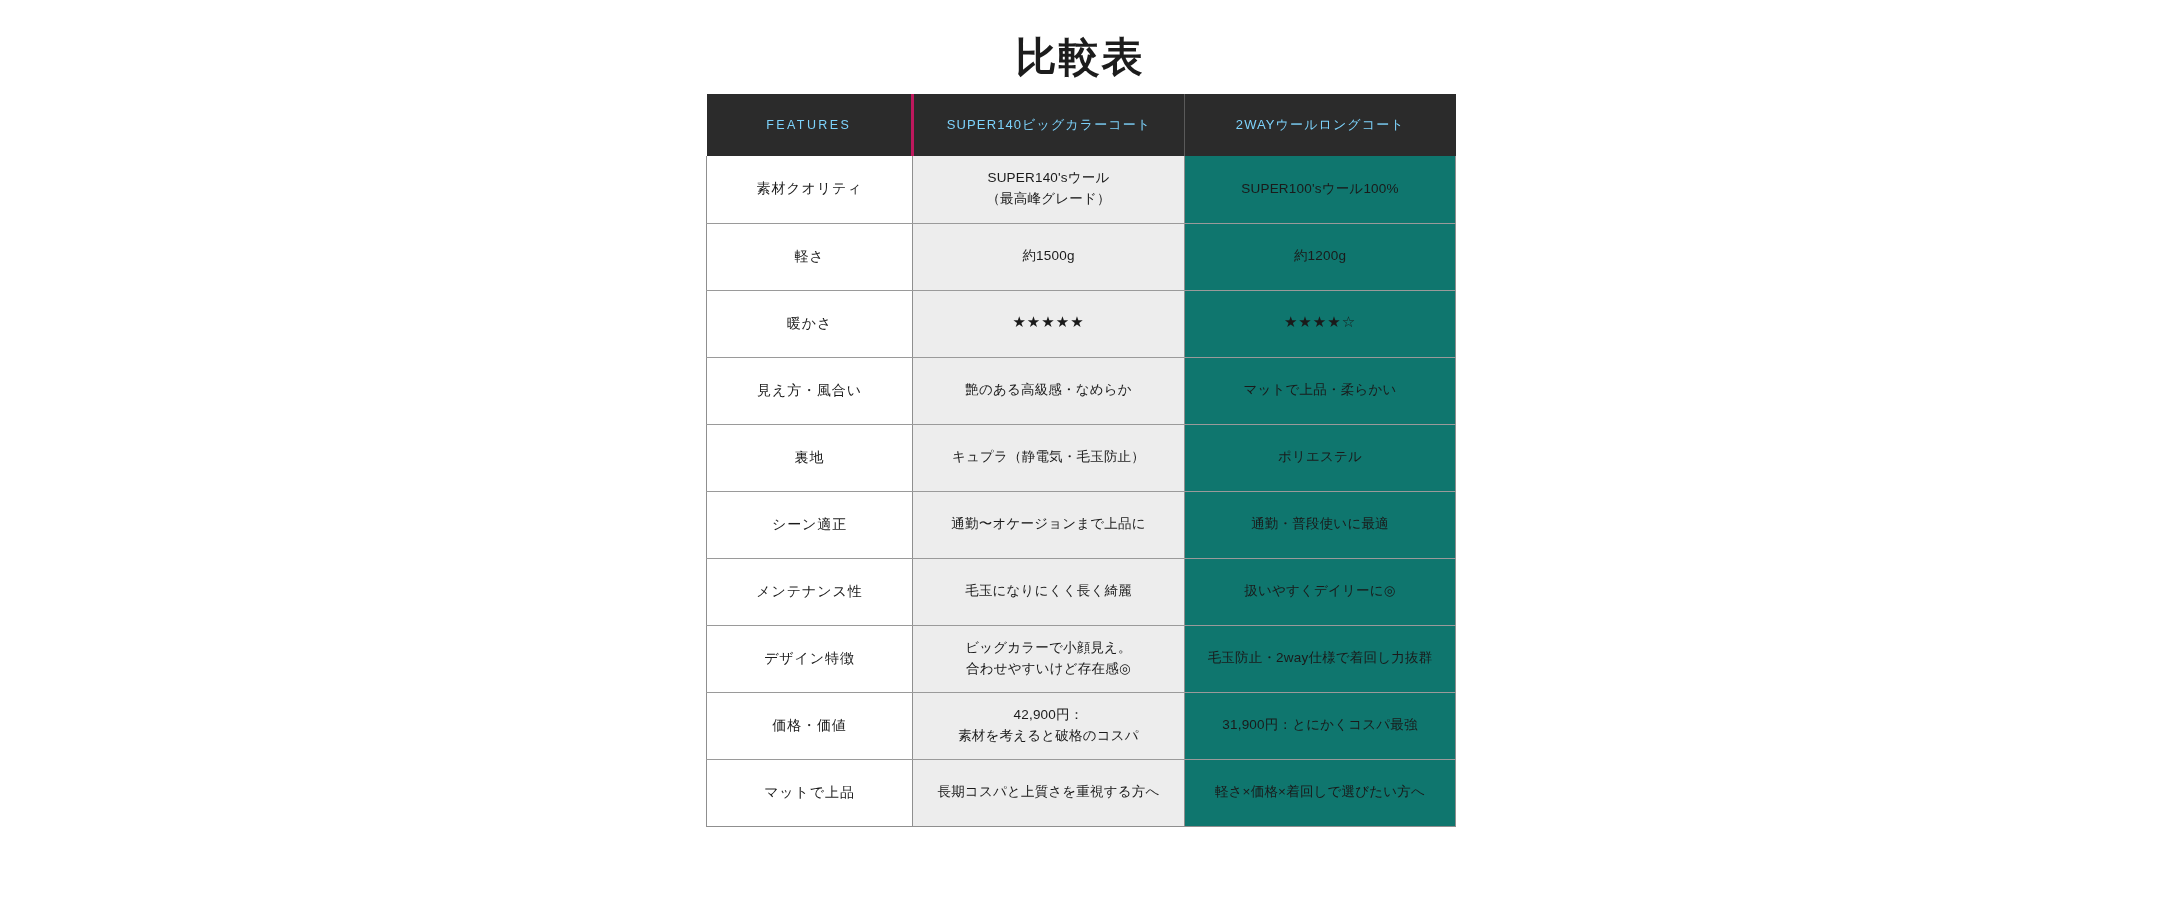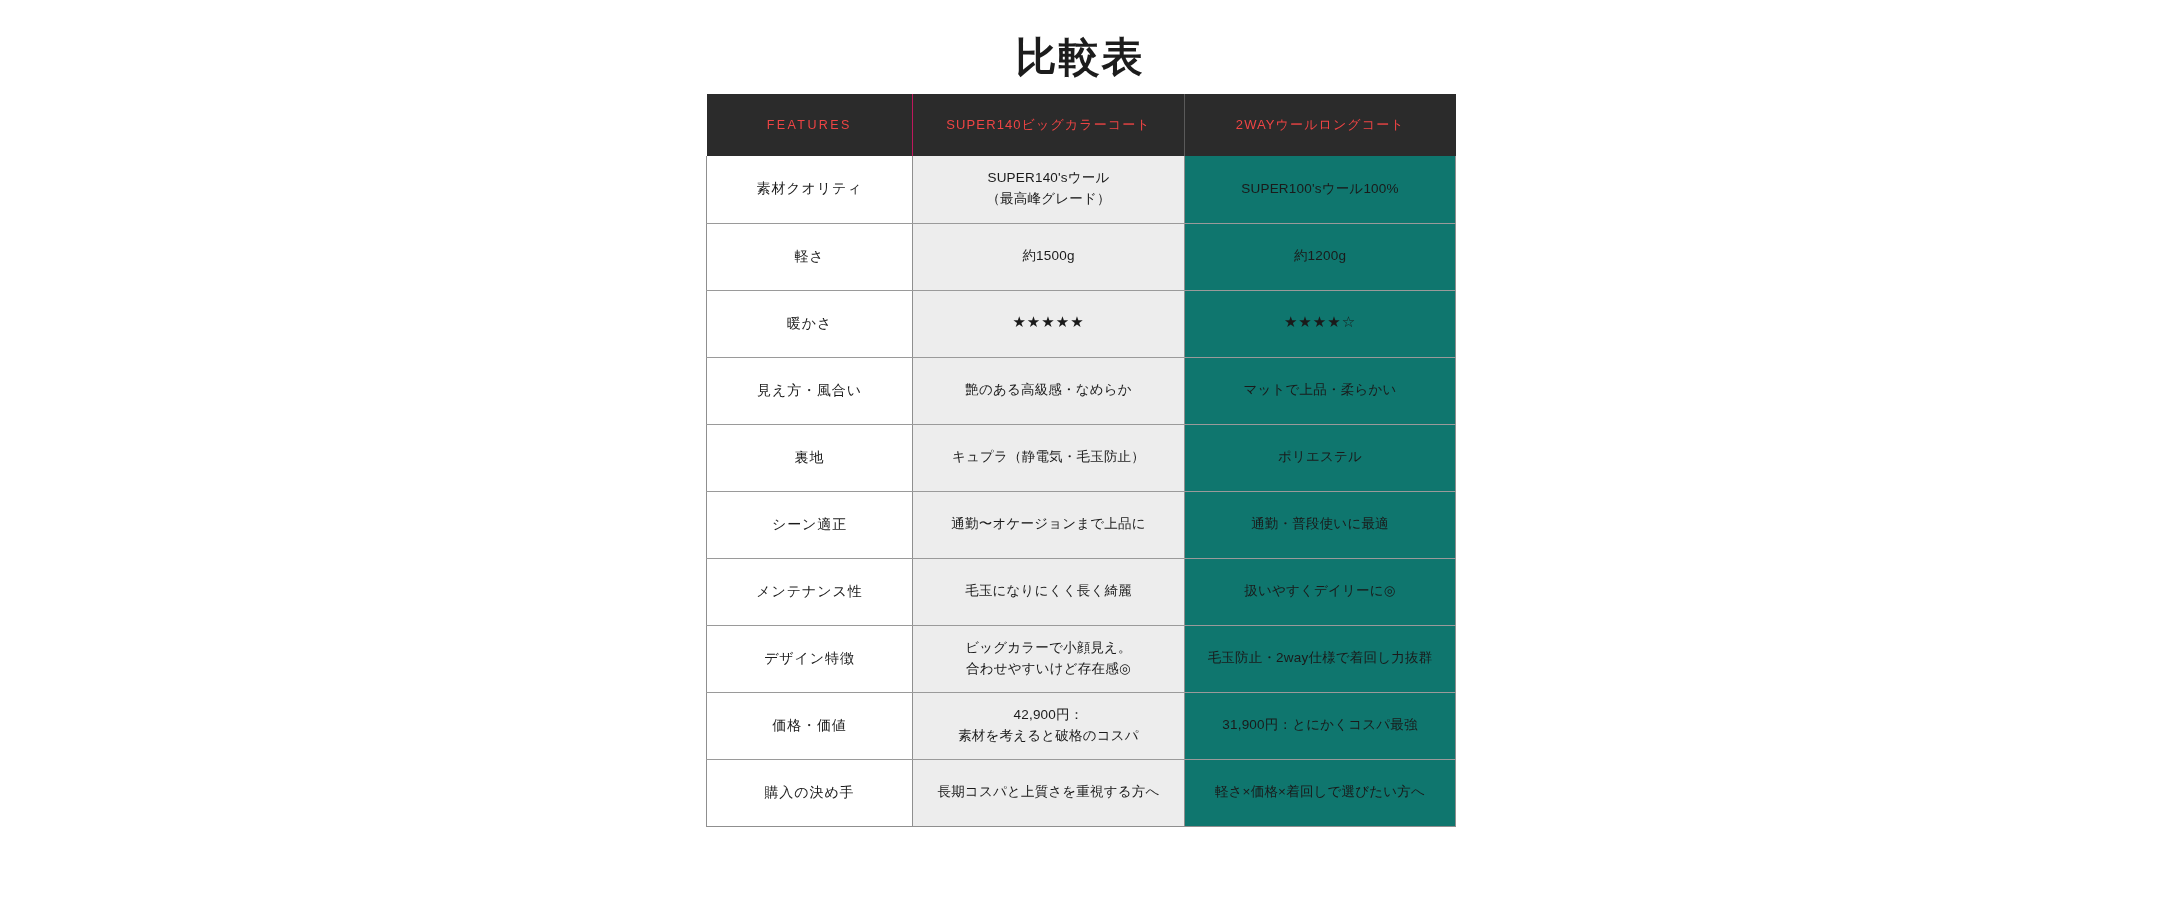--- a/index.html
+++ b/index.html
@@ -53,36 +53,36 @@
     border-collapse: collapse;
     table-layout: fixed;
     background: #ffffff;
   }
   table.compare col.c-feature { width: 206px; }
   table.compare col.c-a { width: 272px; }
   table.compare col.c-b { width: 271px; }
 
   thead th {
     background: #2b2b2b;
-    color: #ef4444;
+    color: #7dd3fc;
     font-weight: 400;
     font-size: 13px;
     letter-spacing: 1.1px;
     height: 62px;
     vertical-align: middle;
     text-align: center;
     padding: 0 6px;
     border: none;
     box-sizing: border-box;
   }
   thead th.th-feature {
     letter-spacing: 2.4px;
     font-size: 12.5px;
   }
-  thead th.th-a { border-left: 1px solid #be185d; }
+  thead th.th-a { border-left: 3px solid #be185d; }
   thead th.th-b { border-left: 1px solid #5a5a5a; }
 
   tbody td {
     height: 67px;
     vertical-align: middle;
     text-align: center;
     font-size: 13.5px;
     line-height: 1.55;
     padding: 4px 7px;
     box-sizing: border-box;
@@ -184,21 +184,21 @@
 合わせやすいけど存在感◎</td>
             <td class="col-b">毛玉防止・2way仕様で着回し力抜群</td>
           </tr>
           <tr>
             <td class="col-feature">価格・価値</td>
             <td class="col-a">42,900円：
 素材を考えると破格のコスパ</td>
             <td class="col-b">31,900円：とにかくコスパ最強</td>
           </tr>
           <tr>
-            <td class="col-feature">購入の決め手</td>
+            <td class="col-feature">マットで上品</td>
             <td class="col-a">長期コスパと上質さを重視する方へ</td>
             <td class="col-b">軽さ×価格×着回しで選びたい方へ</td>
           </tr>
         </tbody>
     </table>
   </div>
 
 </div>
 
 </body></html>

